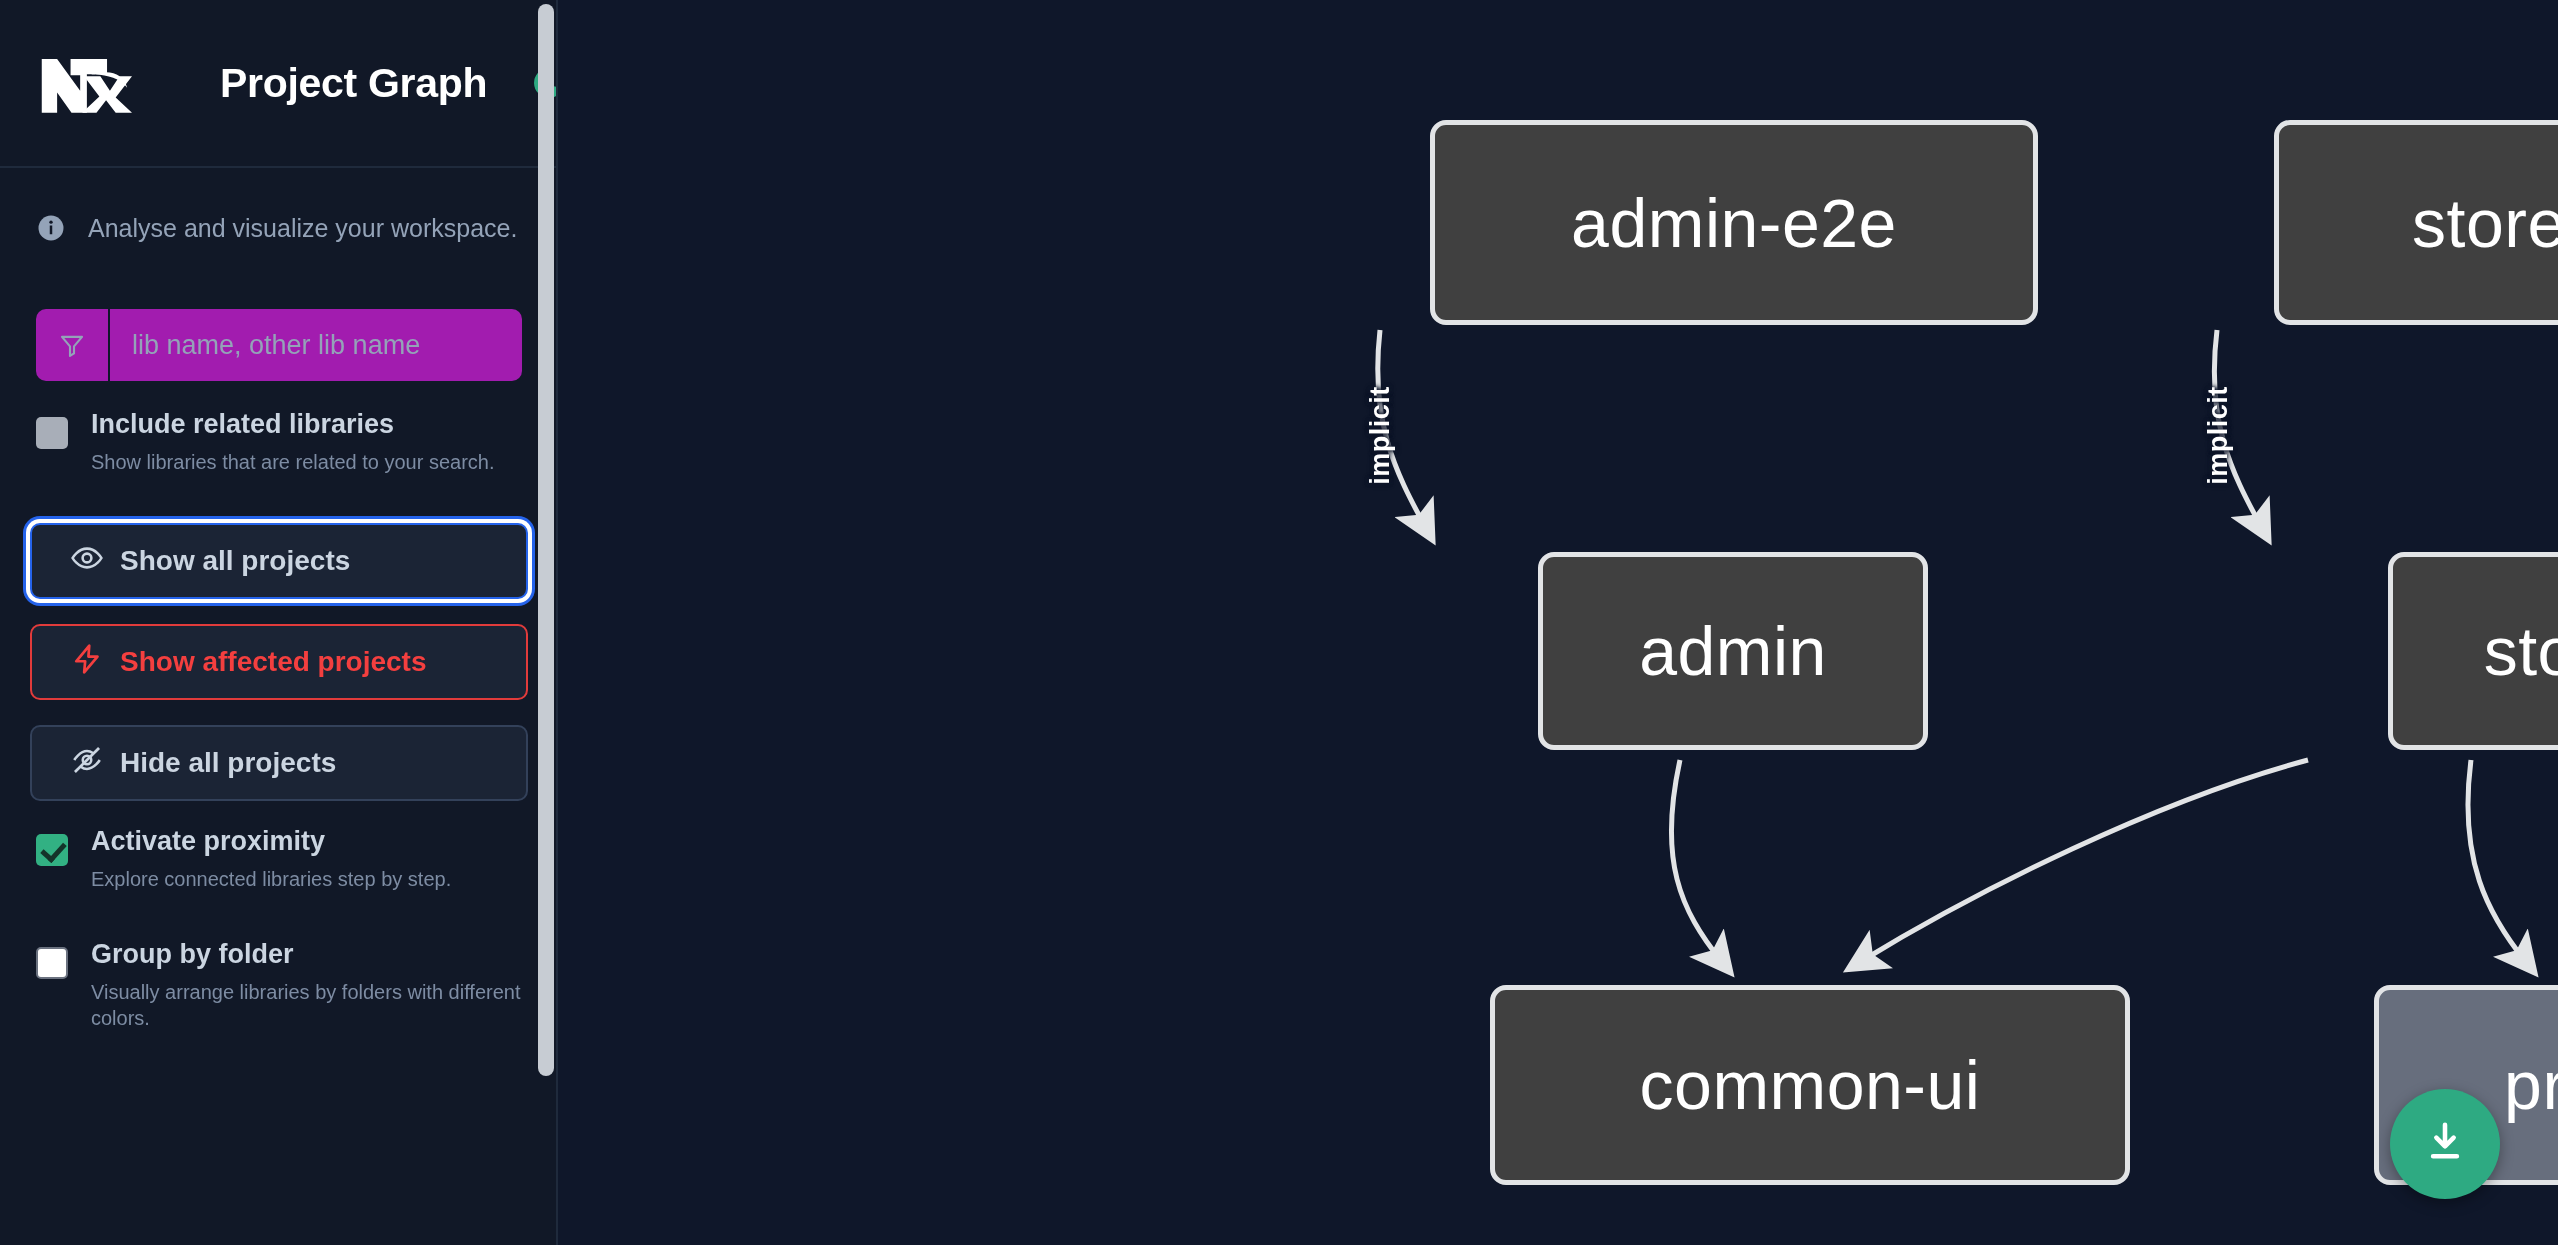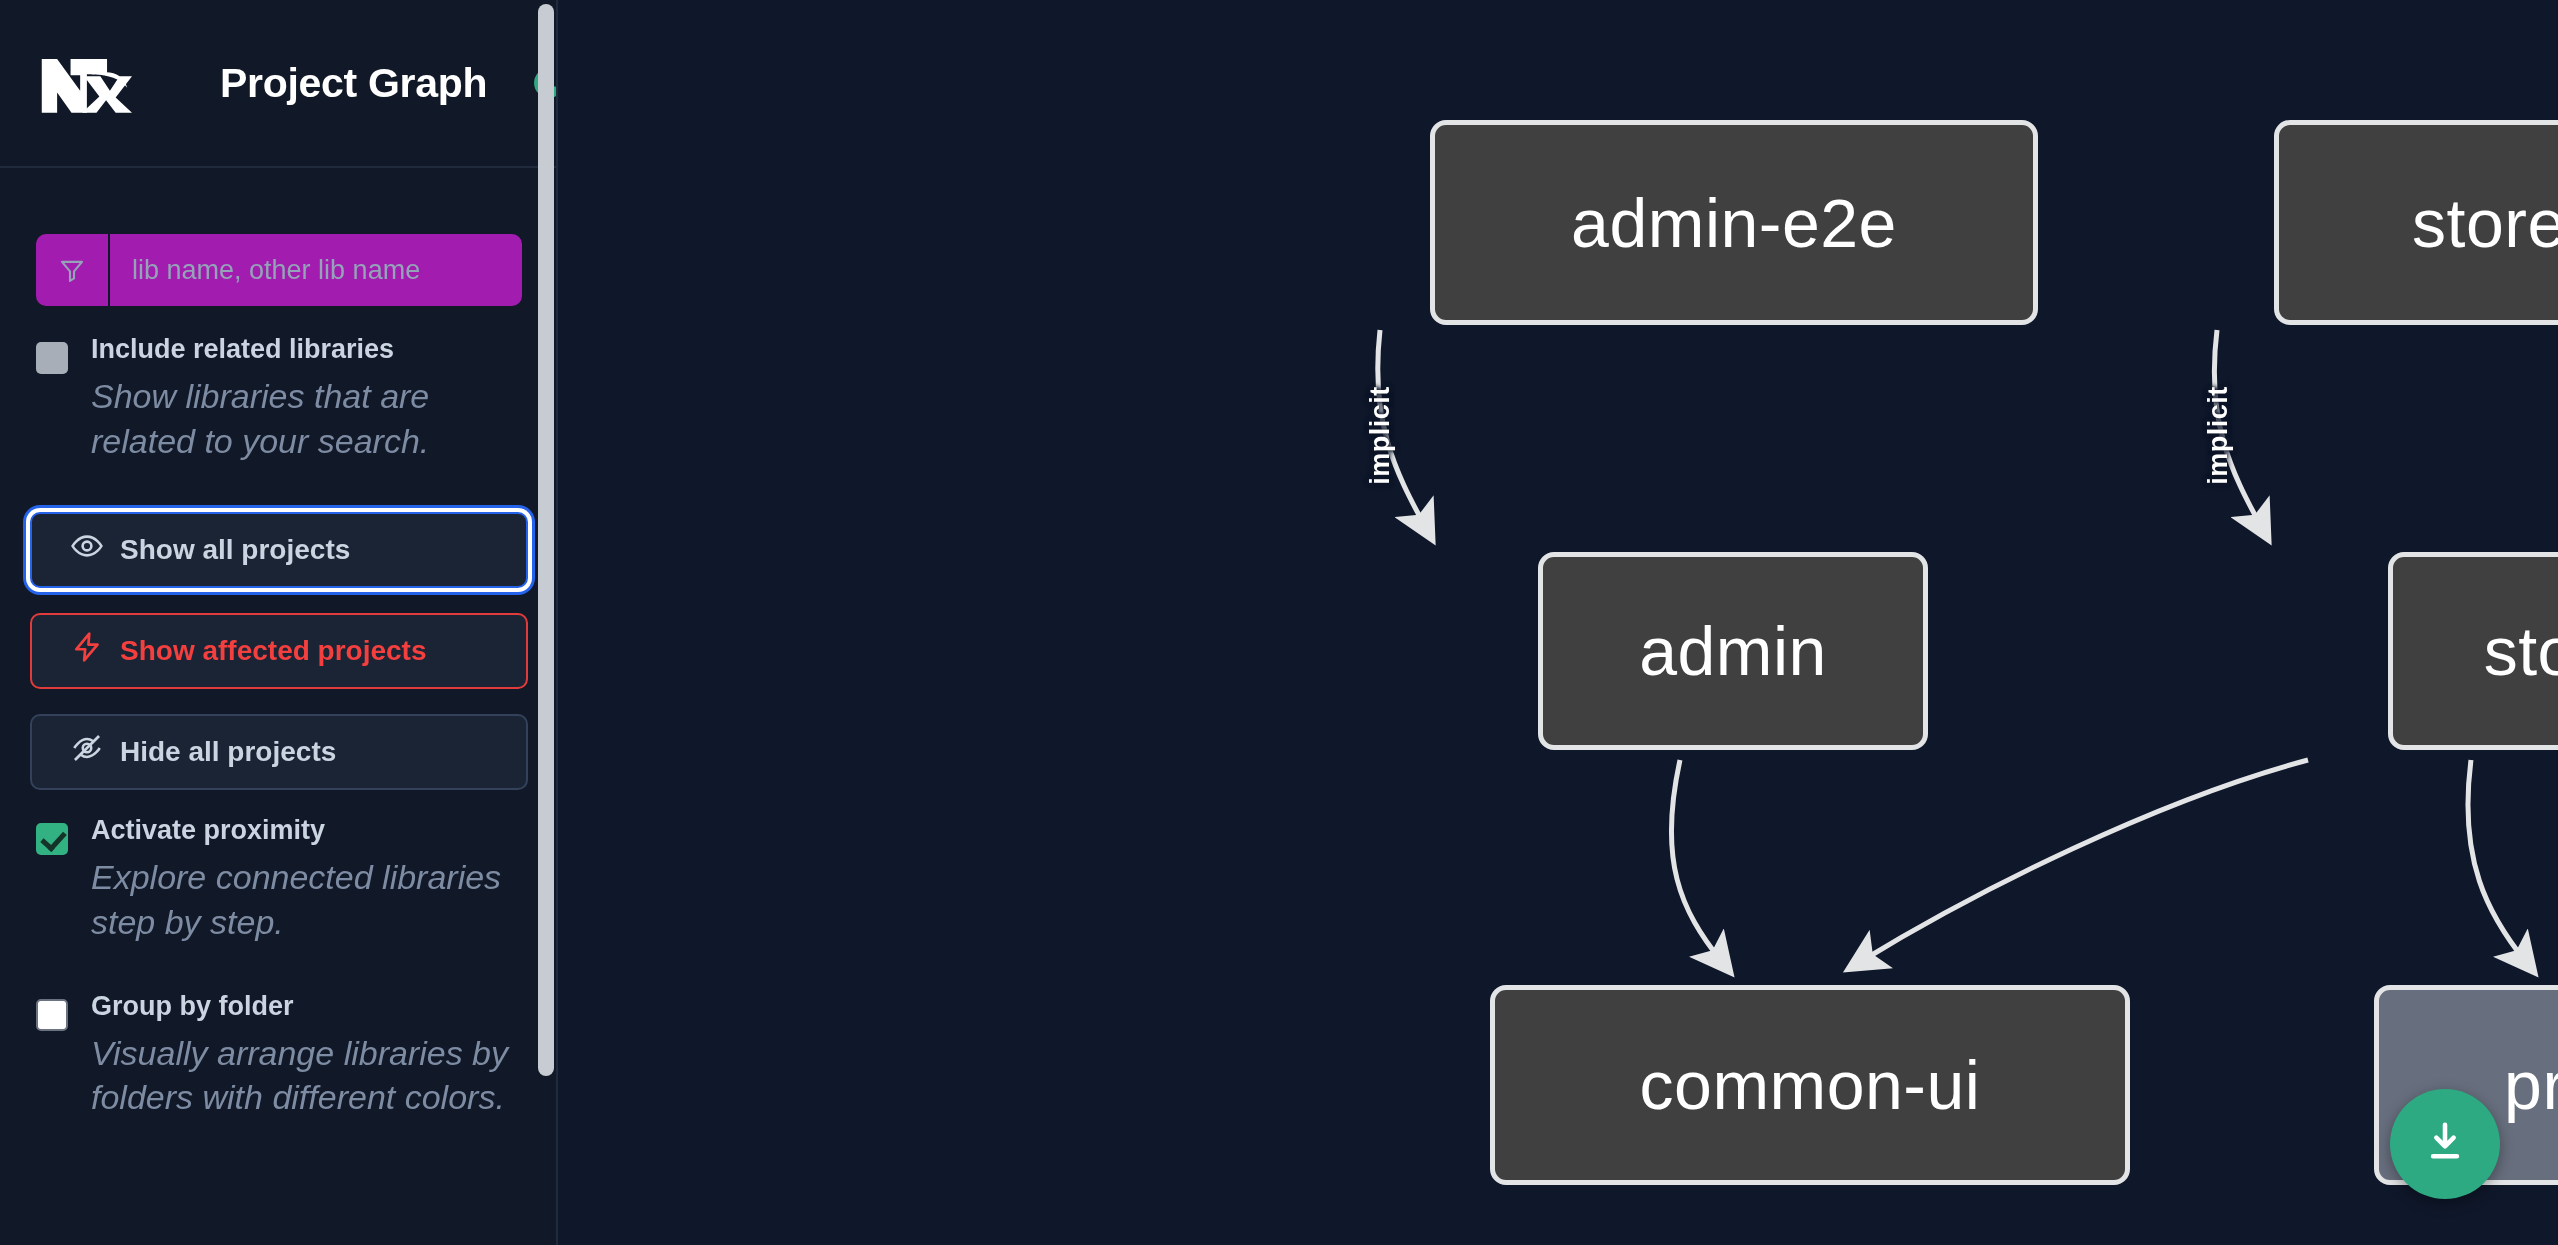--- a/index.html
+++ b/index.html
@@ -83,21 +83,21 @@
   .cb.green::after {
     content: "";
     position: absolute;
     left: 10px; top: 4px;
     width: 10px; height: 18px;
     border: solid #14342a;
     border-width: 0 5px 5px 0;
     transform: rotate(42deg);
   }
   .check-title { color: #cbd5e1; font-size: 27px; font-weight: 700; line-height: 1.0; }
-  .check-desc { color: #7d8ca3; font-size: 34px; line-height: 1.32; margin-top: 11px; max-width: 430px; font-style: italic; }
+  .check-desc { color: #7d8ca3; font-size: 20px; line-height: 1.32; margin-top: 11px; max-width: 430px; }
 
   .btn-group { margin: 48px 30px 0 30px; display: flex; flex-direction: column; gap: 25px; }
   .gbtn {
     height: 76px;
     background: #1b2troke;
     background: #1b2435;
     border: 2px solid #33415a;
     border-radius: 10px;
     display: flex; align-items: center;
     padding: 0 38px;
@@ -188,20 +188,30 @@
         </svg>
       </span>
       <span class="app-title">Project Graph</span>
       <span class="theme-toggle">
         <svg viewBox="0 0 24 24" width="40" height="40">
           <path fill="#2eaa82" d="M21 12.8A9 9 0 1 1 11.2 3a7 7 0 0 0 9.8 9.8z"></path>
         </svg>
       </span>
     </div>
 
+    <div class="info-row">
+      <span class="info-icon">
+        <svg viewBox="0 0 24 24" width="30" height="30">
+          <circle cx="12" cy="12" r="10" fill="#94a3b8"></circle>
+          <rect x="11" y="10" width="2" height="7" fill="#111827"></rect>
+          <circle cx="12" cy="7.3" r="1.35" fill="#111827"></circle>
+        </svg>
+      </span>
+      <span class="info-text">Analyse and visualize your workspace.</span>
+    </div>
 
     <div class="filter-wrap">
       <span class="filter-icon-box">
         <svg viewBox="0 0 24 24" width="30" height="30">
           <path fill="none" stroke="#94a3b8" stroke-width="1.7" stroke-linejoin="round" d="M4 5.5h16l-6.4 7.6v5.6l-3.2 2v-7.6z"></path>
         </svg>
       </span>
       <input class="filter-input" type="text" placeholder="lib name, other lib name" style="">
     </div>
 

